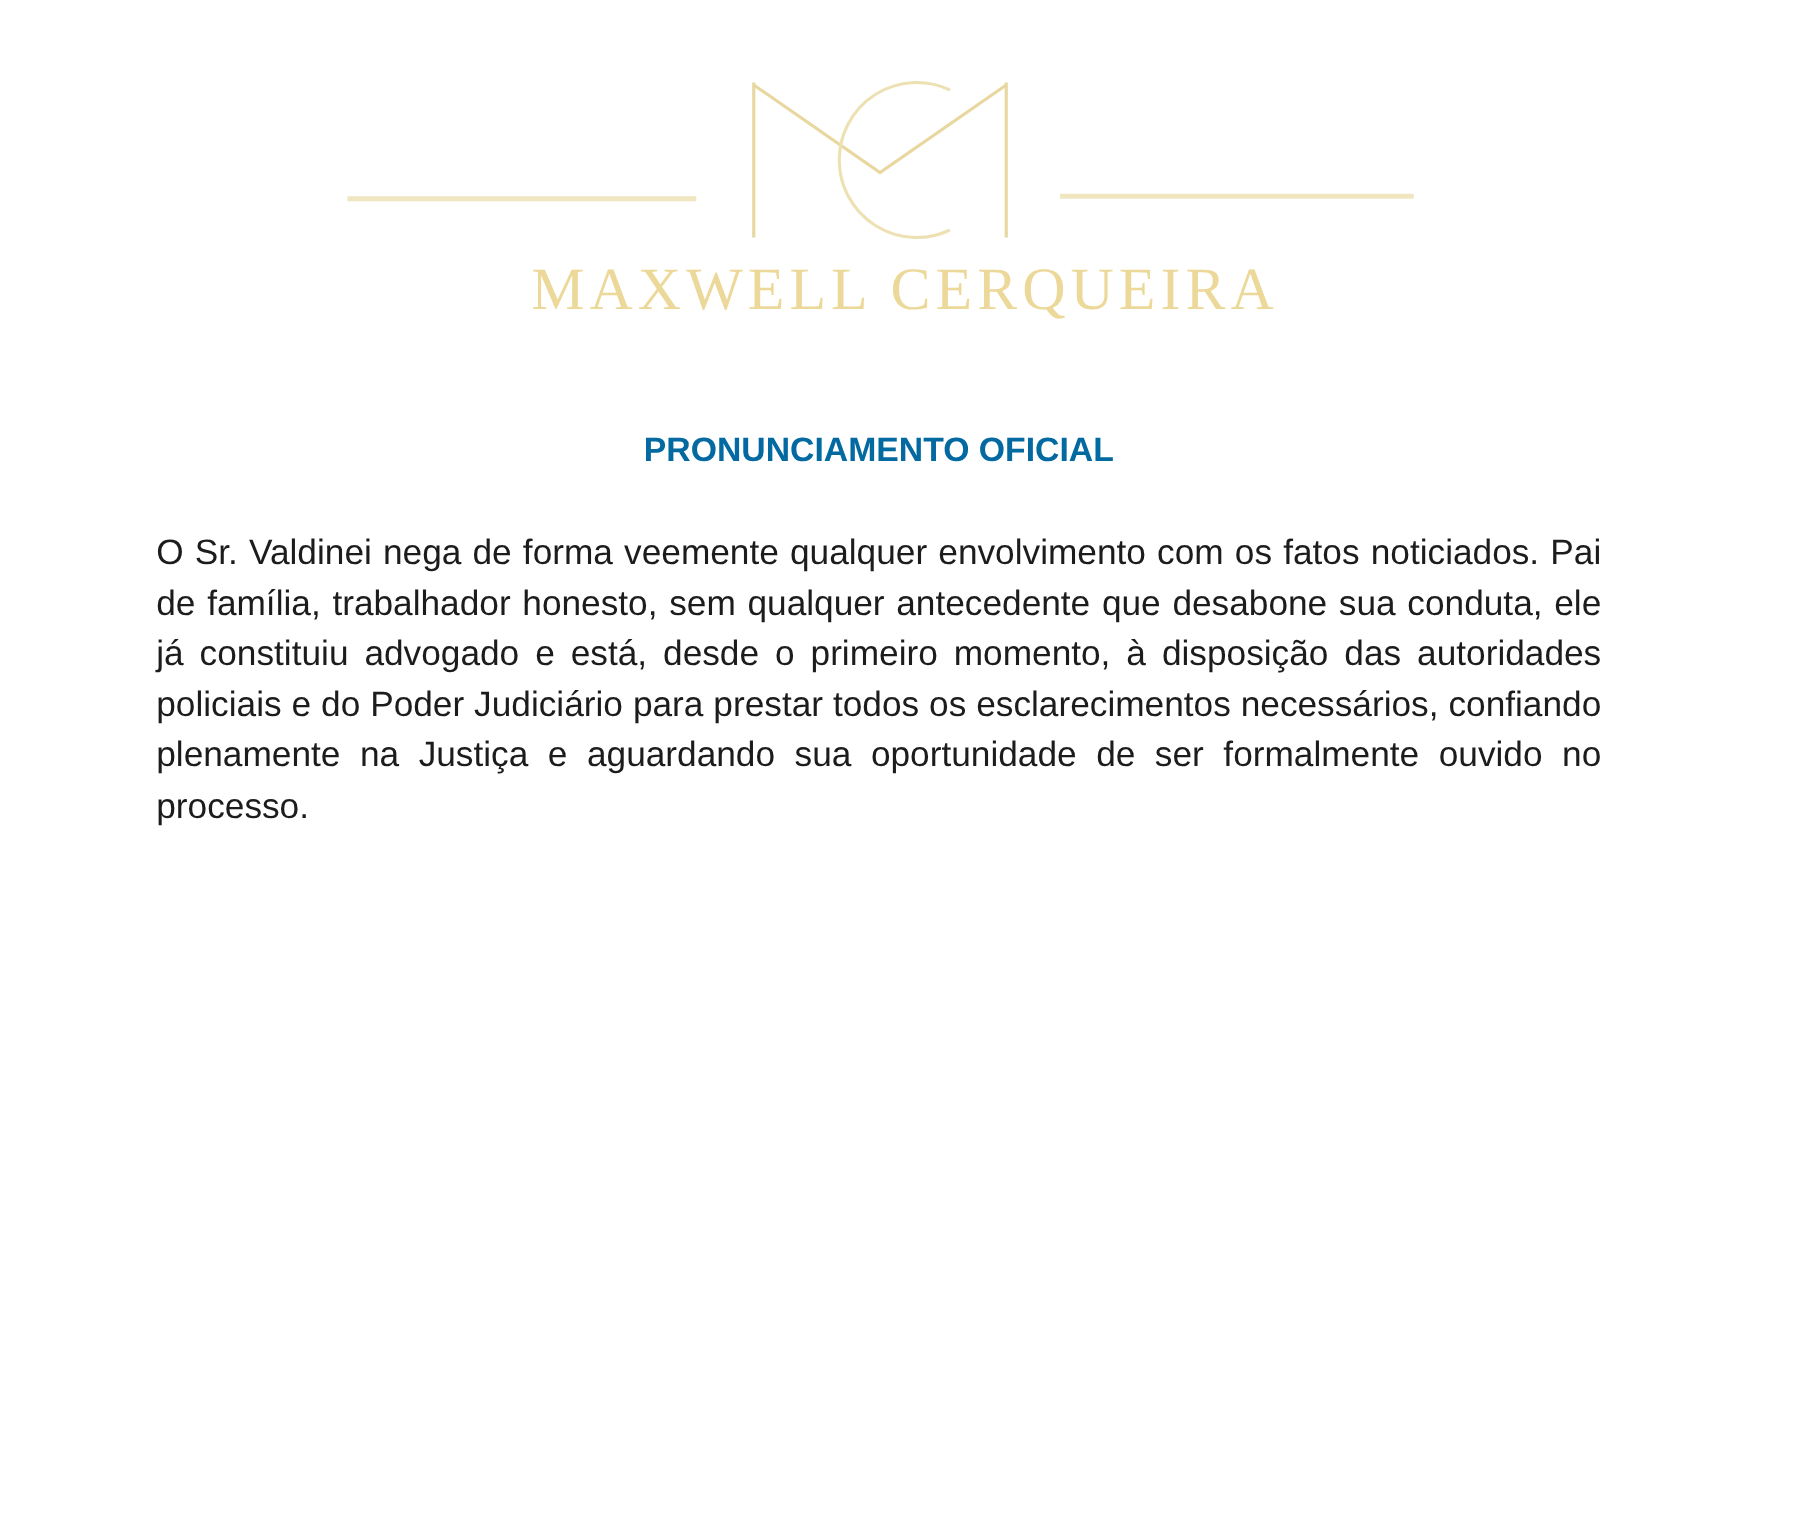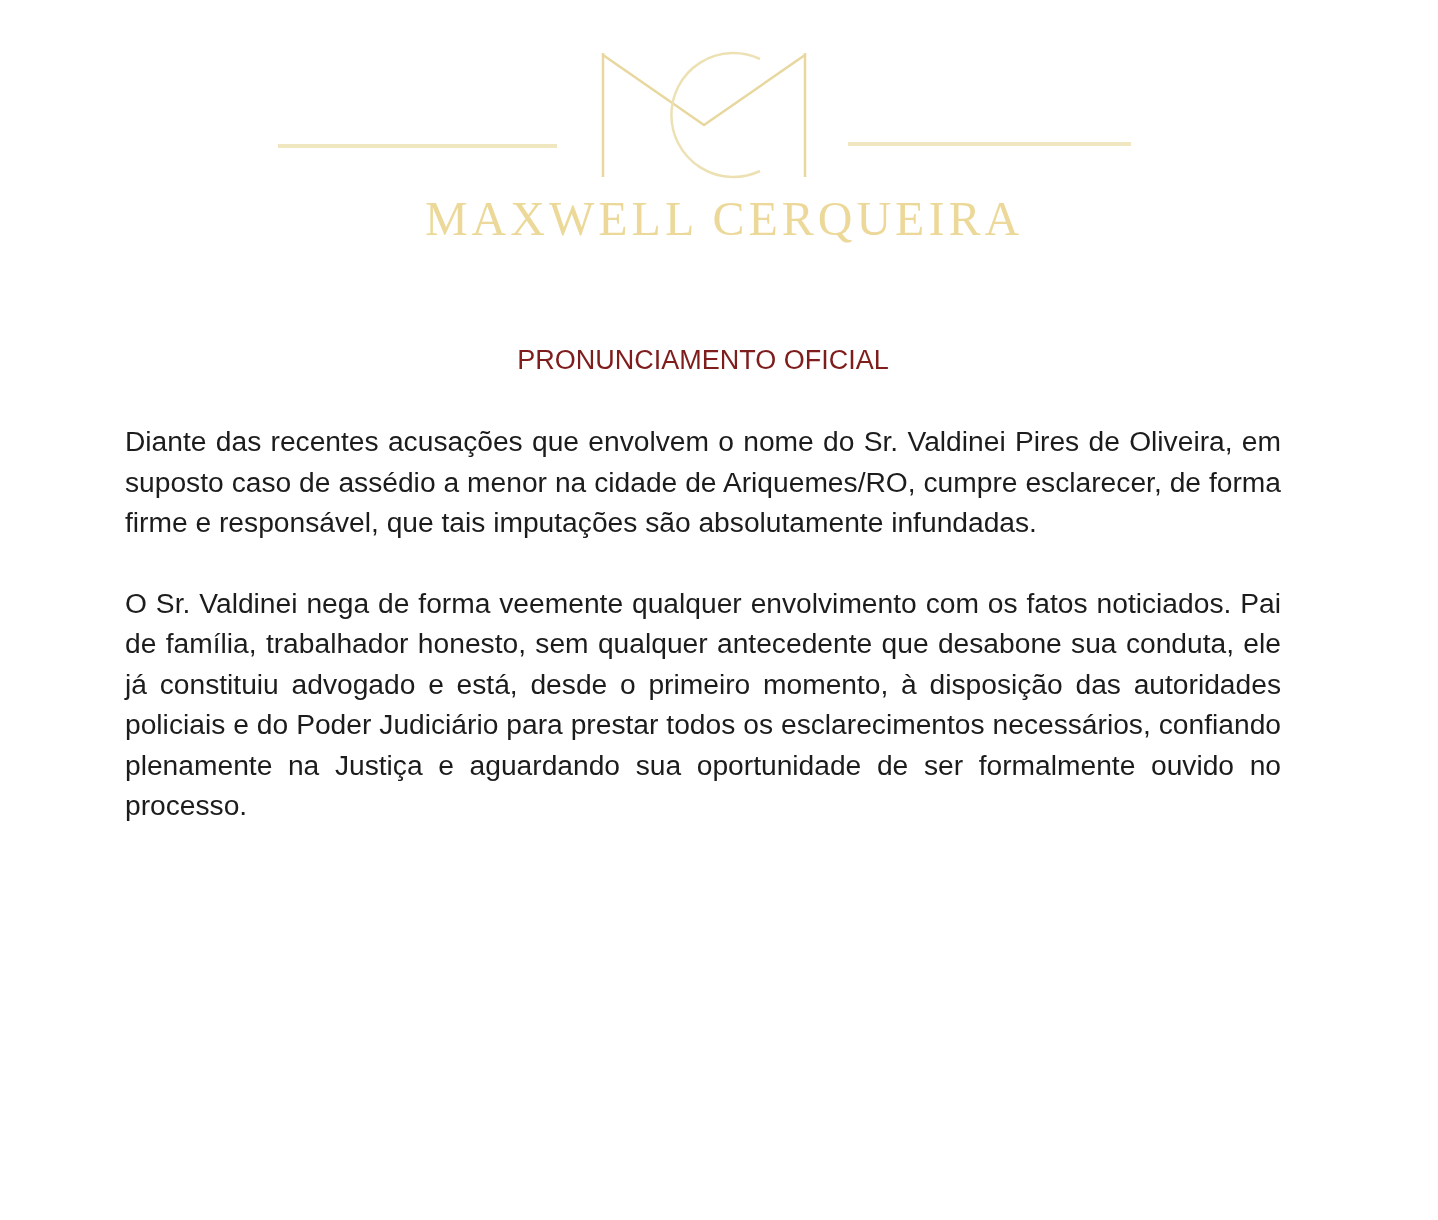--- a/index.html
+++ b/index.html
@@ -11,21 +11,21 @@
       width: 1438px;
       height: 1220px;
       position: relative;
       overflow: hidden;
       font-family: "Liberation Sans", sans-serif;
       color: #1a1a1a;
     }
     .logo {
       position: absolute;
       left: 270px;
-      top: 43px;
+      top: 56px;
       width: 880px;
       height: 240px;
     }
     .logo svg { position: absolute; left: 0; top: 0; }
     .logo-name {
       position: absolute;
       left: 0;
       top: 200px;
       width: 828px;
       left: 40px;
@@ -49,24 +49,24 @@
       letter-spacing: 11px;
       color: #f5efd6;
       white-space: nowrap;
     }
     .title {
       position: absolute;
       left: 0;
       width: 1406px;
       top: 340px;
       text-align: center;
-      font-weight: normal;
+      font-weight: bold;
       font-size: 27px;
       line-height: 40px;
-      color: #7f1d1d;
+      color: #0369a1;
     }
     .body-text {
       position: absolute;
       left: 125px;
       width: 1156px;
       top: 421px;
     }
     .para {
       margin: 0 0 40px 0;
       font-size: 28.2px;
@@ -92,15 +92,14 @@
     <polyline points="333,12 434,82 535,12" fill="none" stroke="#e8d79e" stroke-width="2.5"></polyline>
 
     <path d="M 490 16 A 62 62 0 1 0 490 128" fill="none" stroke="#ede1b4" stroke-width="2.5"></path>
   </svg>
   <div class="logo-name">MAXWELL CERQUEIRA</div>
 </div>
 
 <div class="title">PRONUNCIAMENTO OFICIAL</div>
 
 <div class="body-text">
-  <p class="para">Diante das recentes acusações que envolvem o nome do Sr. Valdinei Pires de Oliveira, em suposto caso de assédio a menor na cidade de Ariquemes/RO, cumpre esclarecer, de forma firme e responsável, que tais imputações são absolutamente infundadas.</p>
   <p class="para">O Sr. Valdinei nega de forma veemente qualquer envolvimento com os fatos noticiados. Pai de família, trabalhador honesto, sem qualquer antecedente que desabone sua conduta, ele já constituiu advogado e está, desde o primeiro momento, à disposição das autoridades policiais e do Poder Judiciário para prestar todos os esclarecimentos necessários, confiando plenamente na Justiça e aguardando sua oportunidade de ser formalmente ouvido no processo.</p>
 </div>
 
 </body></html>

